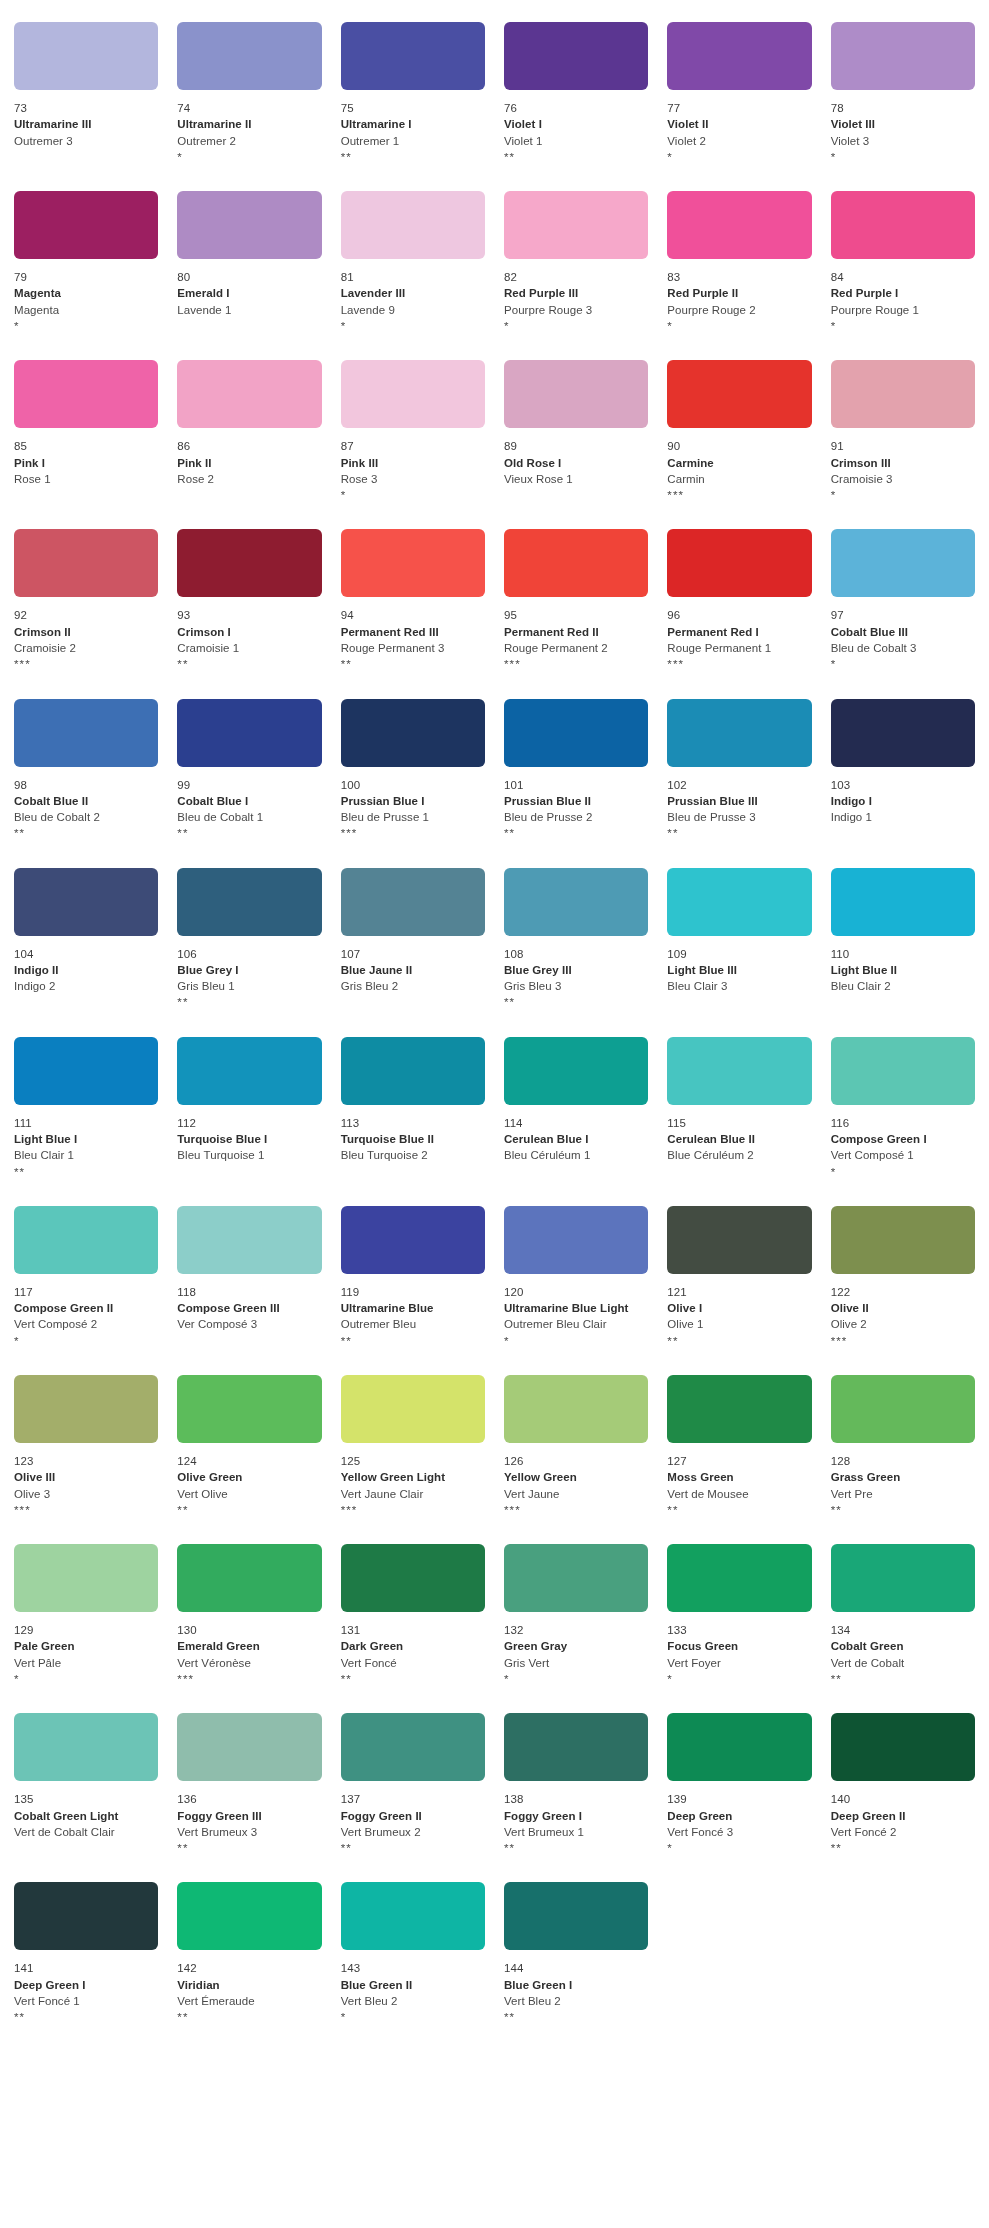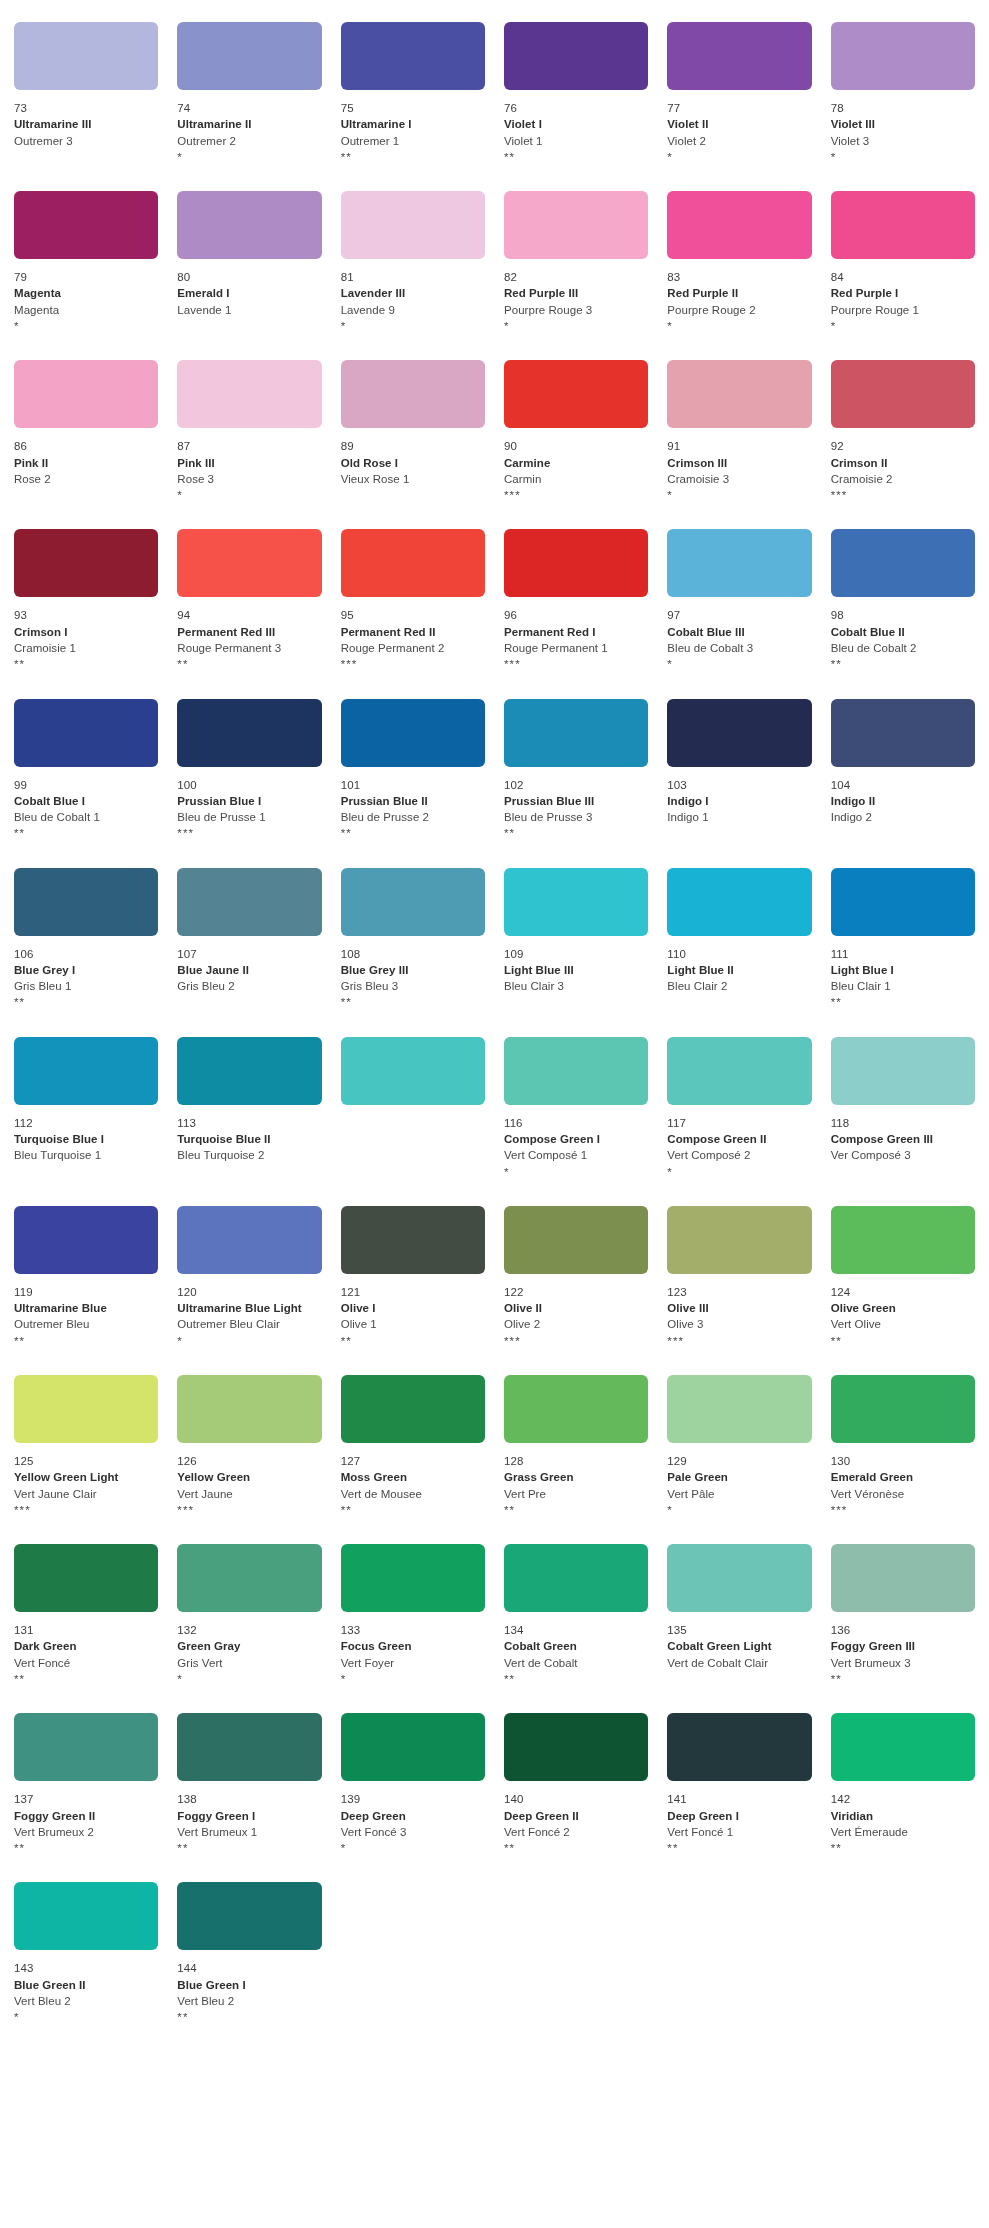--- a/index.html
+++ b/index.html
@@ -174,20 +174,29 @@
       <div class="swatch-cell">
         <div class="swatch-chip" style="background: rgb(238, 76, 142);"></div>
         <div class="swatch-meta">
           <div class="swatch-number">84</div>
           <div class="swatch-name">Red Purple I</div>
           <div class="swatch-name-fr">Pourpre Rouge 1</div>
           <div class="swatch-rating">*</div>
         </div>
       </div>
       <div class="swatch-cell">
+        <div class="swatch-chip" style="background: rgb(239, 99, 168);"></div>
+        <div class="swatch-meta">
+          <div class="swatch-number">85</div>
+          <div class="swatch-name">Pink I</div>
+          <div class="swatch-name-fr">Rose 1</div>
+          <div class="swatch-rating"></div>
+        </div>
+      </div>
+      <div class="swatch-cell">
         <div class="swatch-chip" style="background: rgb(242, 163, 198);"></div>
         <div class="swatch-meta">
           <div class="swatch-number">86</div>
           <div class="swatch-name">Pink II</div>
           <div class="swatch-name-fr">Rose 2</div>
           <div class="swatch-rating"></div>
         </div>
       </div>
       <div class="swatch-cell">
         <div class="swatch-chip" style="background: rgb(242, 198, 221);"></div>
@@ -408,21 +417,36 @@
       <div class="swatch-cell">
         <div class="swatch-chip" style="background: rgb(14, 140, 163);"></div>
         <div class="swatch-meta">
           <div class="swatch-number">113</div>
           <div class="swatch-name">Turquoise Blue II</div>
           <div class="swatch-name-fr">Bleu Turquoise 2</div>
           <div class="swatch-rating"></div>
         </div>
       </div>
       <div class="swatch-cell">
+        <div class="swatch-chip" style="background: rgb(13, 159, 146);"></div>
+        <div class="swatch-meta">
+          <div class="swatch-number">114</div>
+          <div class="swatch-name">Cerulean Blue I</div>
+          <div class="swatch-name-fr">Bleu Céruléum 1</div>
+          <div class="swatch-rating"></div>
+        </div>
+      </div>
+      <div class="swatch-cell">
         <div class="swatch-chip" style="background: rgb(71, 197, 193);"></div>
+        <div class="swatch-meta">
+          <div class="swatch-number">115</div>
+          <div class="swatch-name">Cerulean Blue II</div>
+          <div class="swatch-name-fr">Blue Céruléum 2</div>
+          <div class="swatch-rating"></div>
+        </div>
       </div>
       <div class="swatch-cell">
         <div class="swatch-chip" style="background: rgb(92, 198, 179);"></div>
         <div class="swatch-meta">
           <div class="swatch-number">116</div>
           <div class="swatch-name">Compose Green I</div>
           <div class="swatch-name-fr">Vert Composé 1</div>
           <div class="swatch-rating">*</div>
         </div>
       </div>

